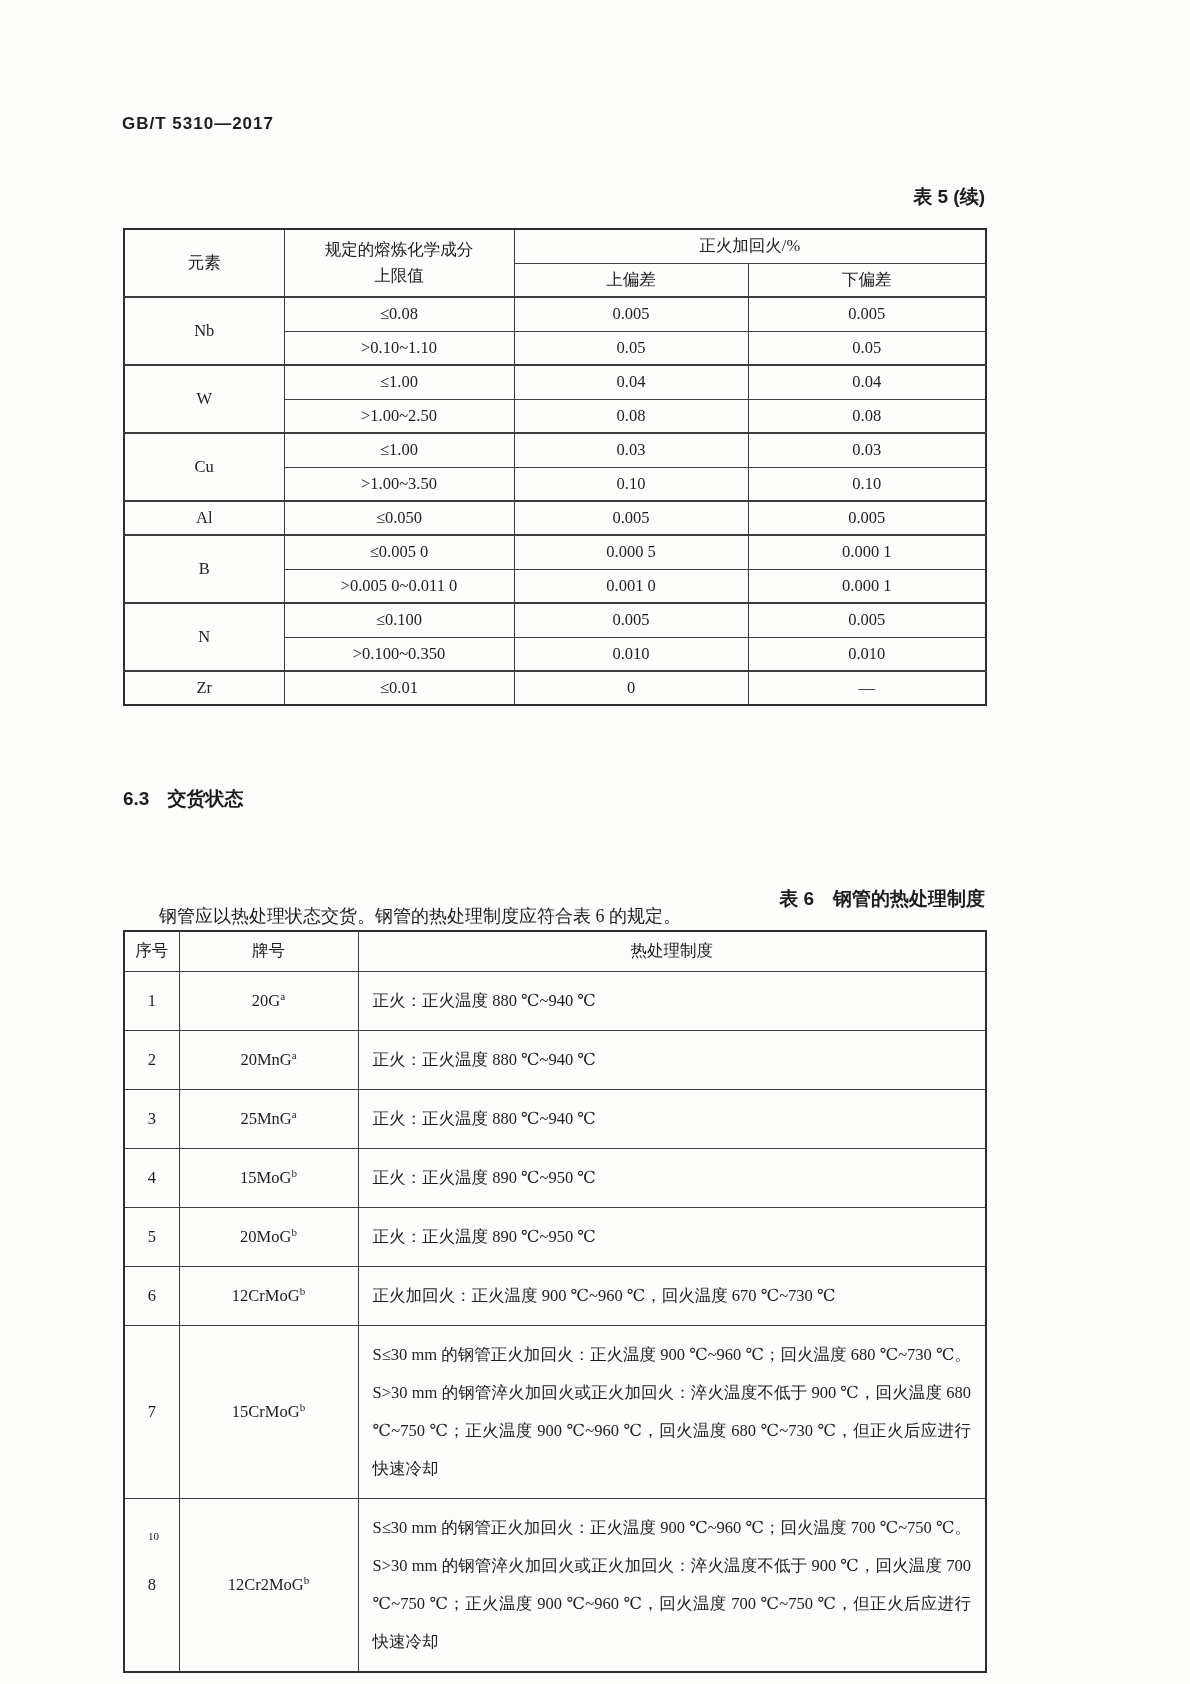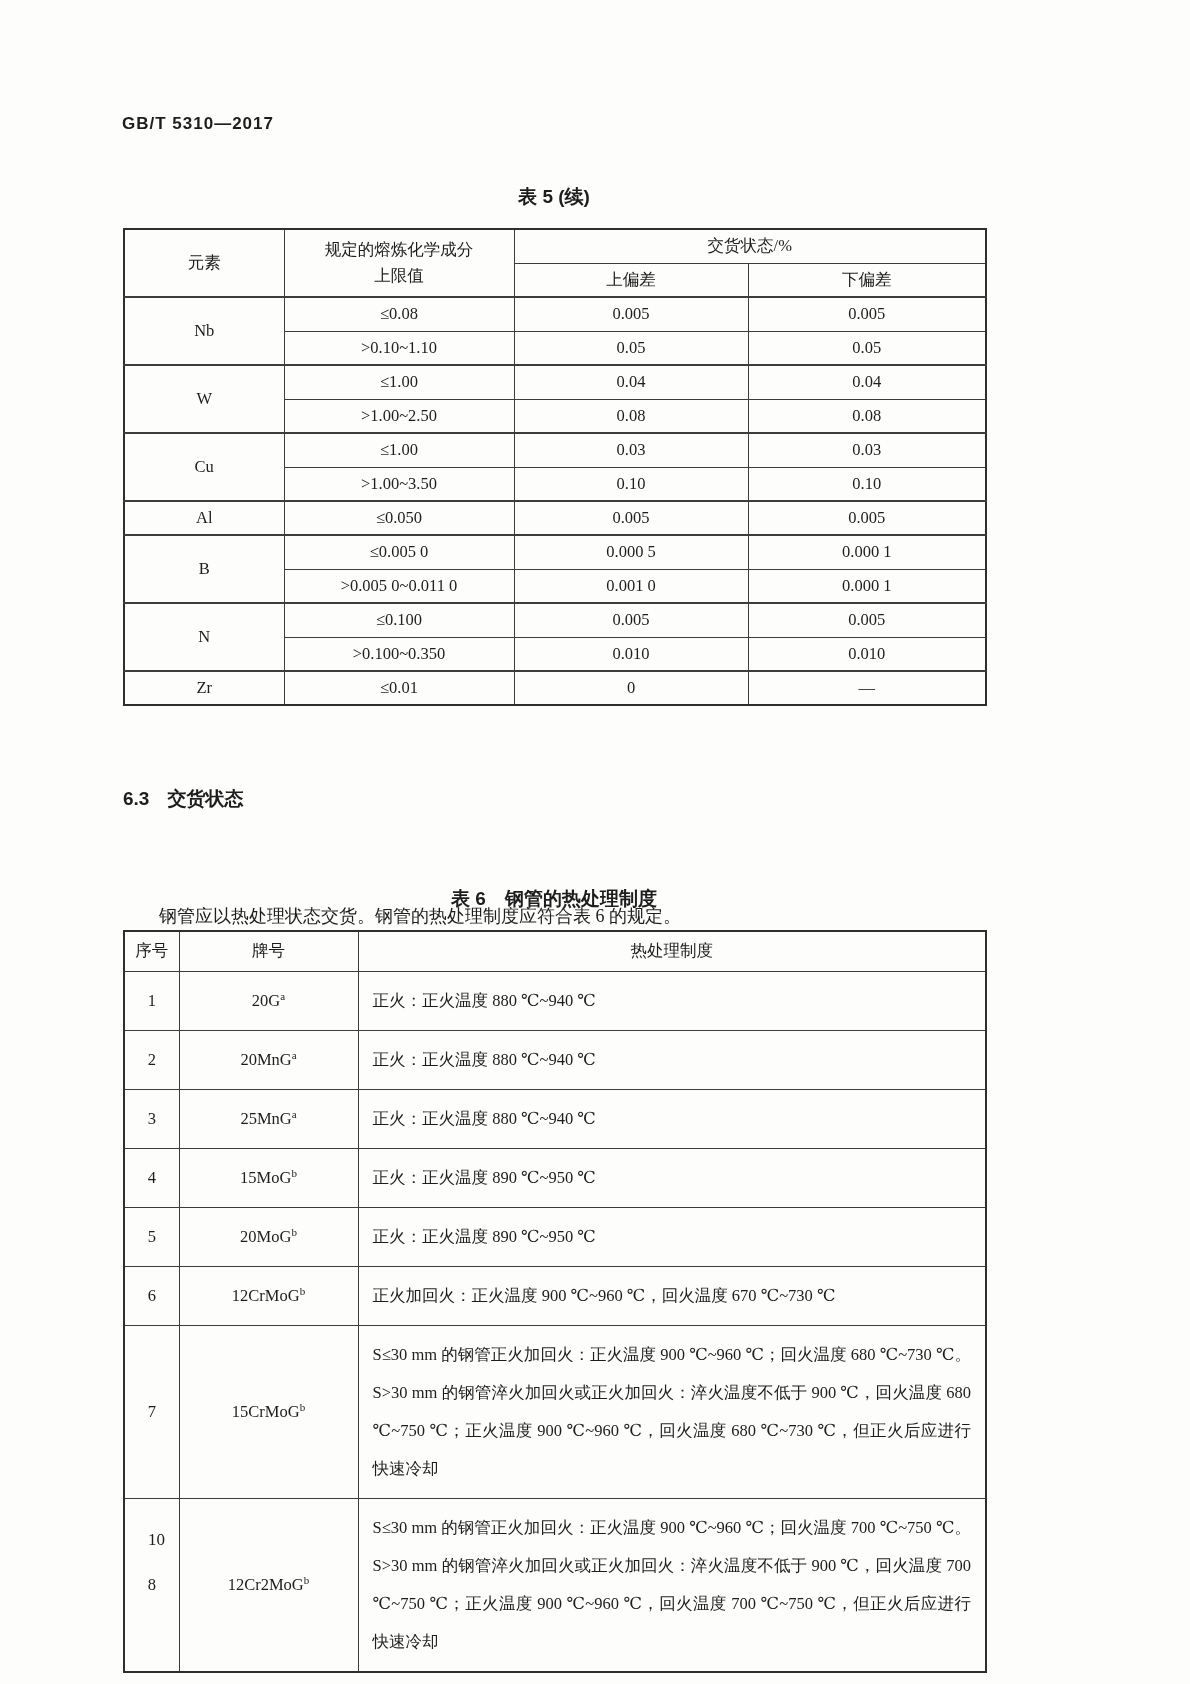--- a/index.html
+++ b/index.html
@@ -12,21 +12,21 @@
     position: relative;
     overflow: hidden;
   }
   .doc-number {
     position: absolute; top: 114px; left: 122px;
     font-family: "Liberation Sans", "DejaVu Sans", sans-serif;
     font-weight: bold; font-size: 17px; letter-spacing: 1px;
   }
   .t5-caption, .t6-caption {
     position: absolute; left: 123px; width: 862px;
-    text-align: center;
+    text-align: right;
     font-family: "Liberation Sans", "DejaVu Sans", sans-serif;
     font-weight: bold; font-size: 19px;
   }
   .t5-caption { top: 184px; }
   .t6-caption { top: 886px; }
 
   table {
     position: absolute; left: 123px;
     border-collapse: collapse;
     width: 862px;
@@ -76,21 +76,21 @@
   }
   .section-heading .num { margin-right: 18px; }
   .body-paragraph {
     position: absolute; top: 884px; left: 123px; width: 862px;
     font-size: 18px;
     text-indent: 2em;
     line-height: 1.6;
   }
   .page-number {
     position: absolute; top: 1530px; left: 148px;
-    font-size: 17px;
+    font-size: 11px;
   }
 </style>
 </head>
 <body>
 
 <div class="doc-number">GB/T 5310—2017</div>
 
 <div class="t5-caption">表 5 (续)</div>
 
 <table id="table5">
@@ -100,21 +100,21 @@
       <col class="c3">
       <col class="c4">
     </colgroup>
   <thead>
     <tr class="h1">
       <th rowspan="2">元素</th>
       <th rowspan="2" class="two-line">
         <div>规定的熔炼化学成分</div>
         <div>上限值</div>
       </th>
-      <th colspan="2">交货状态/%</th>
+      <th colspan="2">正火加回火/%</th>
     </tr>
     <tr class="h2">
       <th>上偏差</th>
       <th>下偏差</th>
     </tr>
   </thead>
   <tbody>
     <tr class="grp">
       <td rowspan="2">Nb</td>
       <td>≤0.08</td>

